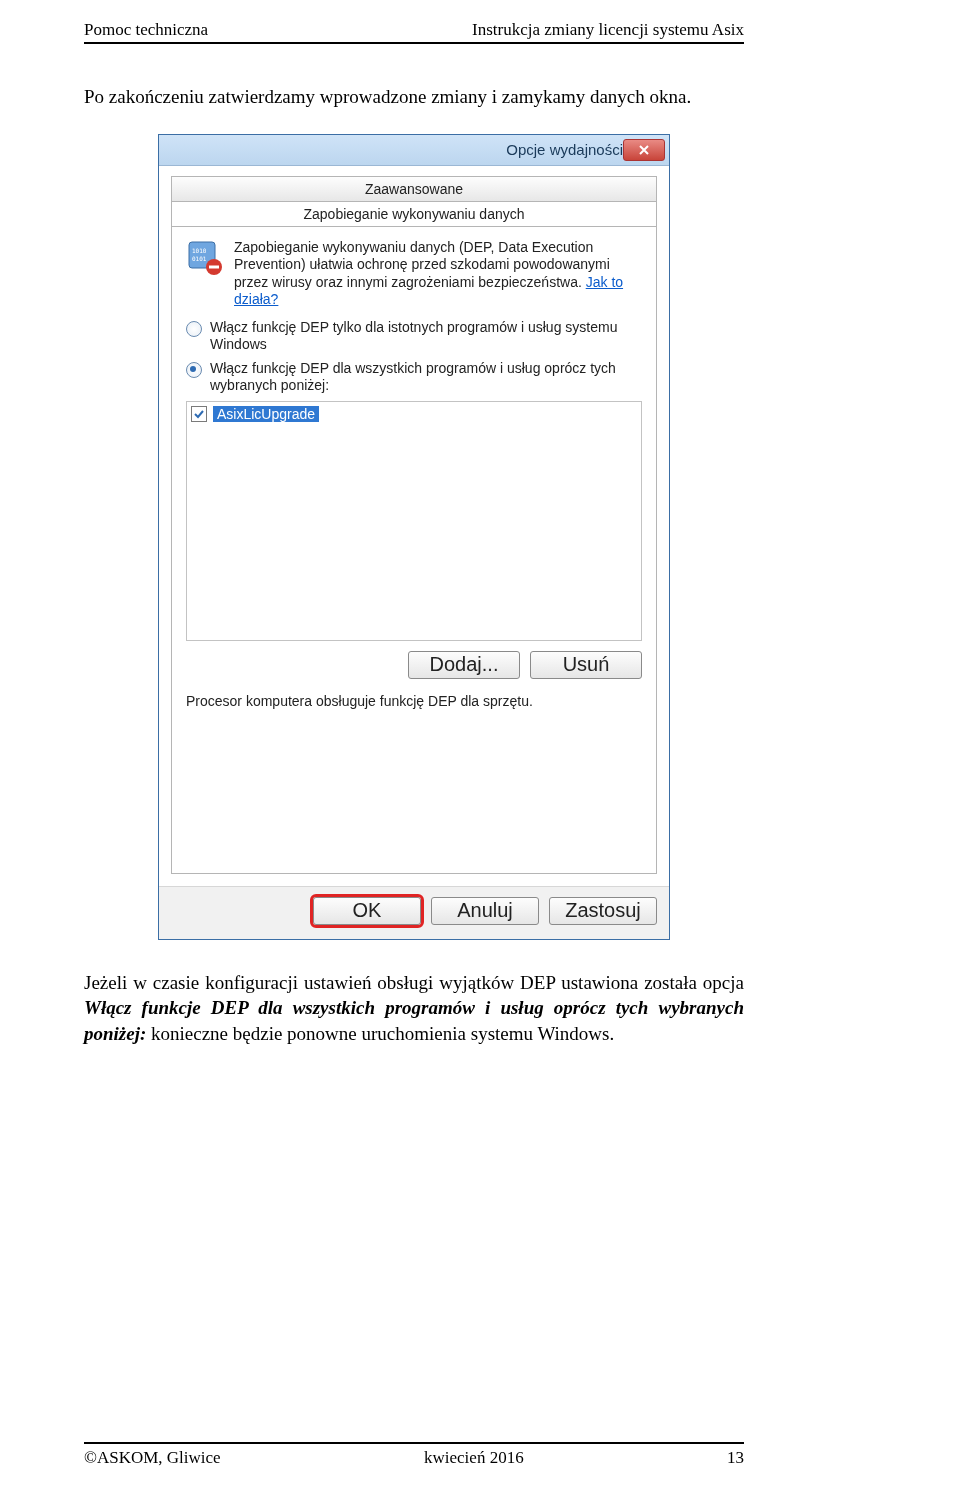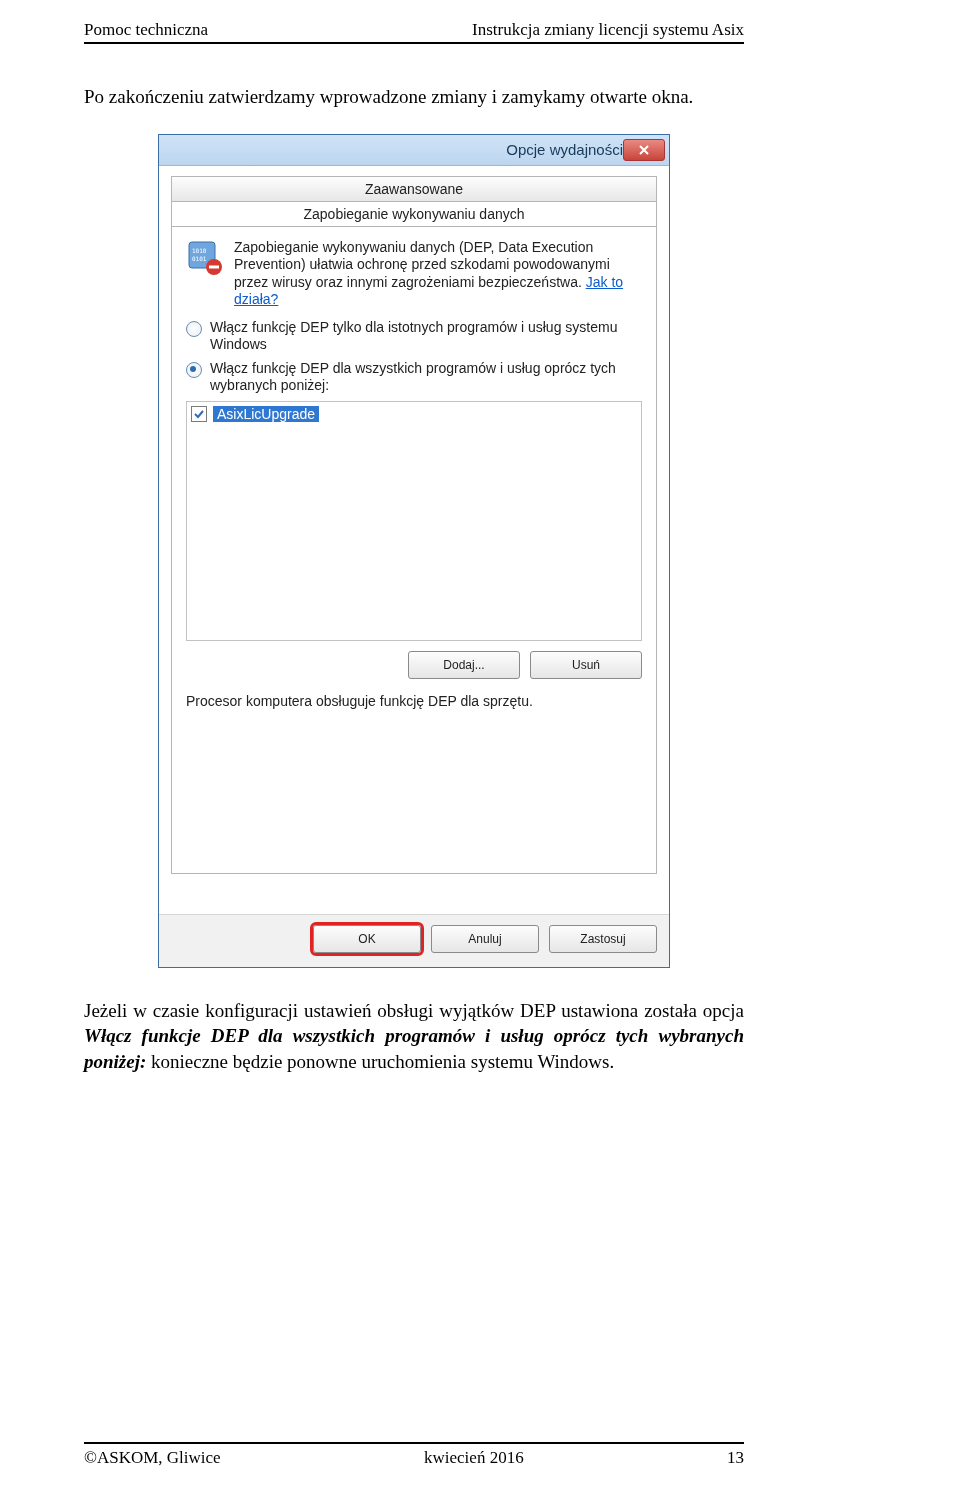--- a/index.html
+++ b/index.html
@@ -170,38 +170,37 @@
     justify-content: flex-end;
     gap: 10px;
     margin-top: 10px;
   }
   .btn {
     min-width: 90px;
     height: 26px;
     border: 1px solid #8a8a8a;
     border-radius: 3px;
     background: linear-gradient(#fdfdfd, #e6e6e6);
-    font-size: 12px;
+    font-size: 20px;
     display: inline-flex;
     align-items: center;
     justify-content: center;
     padding: 0 10px;
   }
   .note {
     margin-top: 14px;
     font-size: 14px;
   }
   .dlg-footer {
     display: flex;
     justify-content: flex-end;
     gap: 10px;
     padding: 10px 12px 14px 12px;
     background: #f1f1f1;
     border-top: 1px solid #d7d7d7;
-    margin-top: 28px;
   }
   .dlg-footer .btn { min-width: 86px; }
   .btn-primary-outline {
     position: relative;
     outline: 3px solid #e02424;
     border-radius: 3px;
   }
   .outro {
     margin-top: 30px;
     font-size: 19px;
@@ -224,21 +223,21 @@
 </head>
 <body>
 
 <div class="page">
 
   <div class="doc-header">
     <div>Pomoc techniczna</div>
     <div>Instrukcja zmiany licencji systemu Asix</div>
   </div>
 
-  <div class="intro">Po zakończeniu zatwierdzamy wprowadzone zmiany i zamykamy otwarte okna.</div>
+  <div class="intro">Po zakończeniu zatwierdzamy wprowadzone zmiany i zamykamy danych okna.</div>
 
   <div class="screenshot-wrap">
     <div class="win">
 
       <div class="titlebar">
         <span class="title">Opcje wydajności</span>
         <div class="closebox">
           <svg viewBox="0 0 10 10">
             <path d="M1 1 L9 9 M9 1 L1 9" stroke="#fff" stroke-width="2" fill="none"></path>
           </svg>

